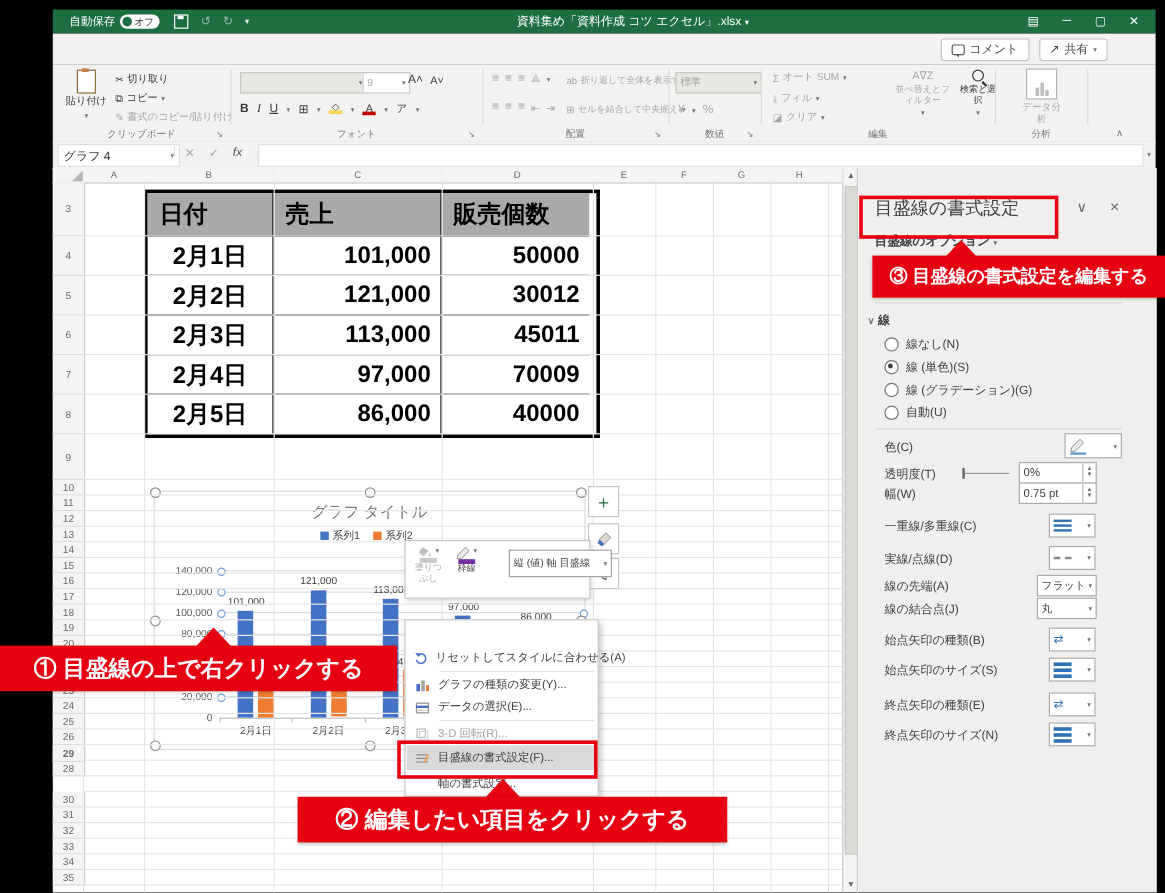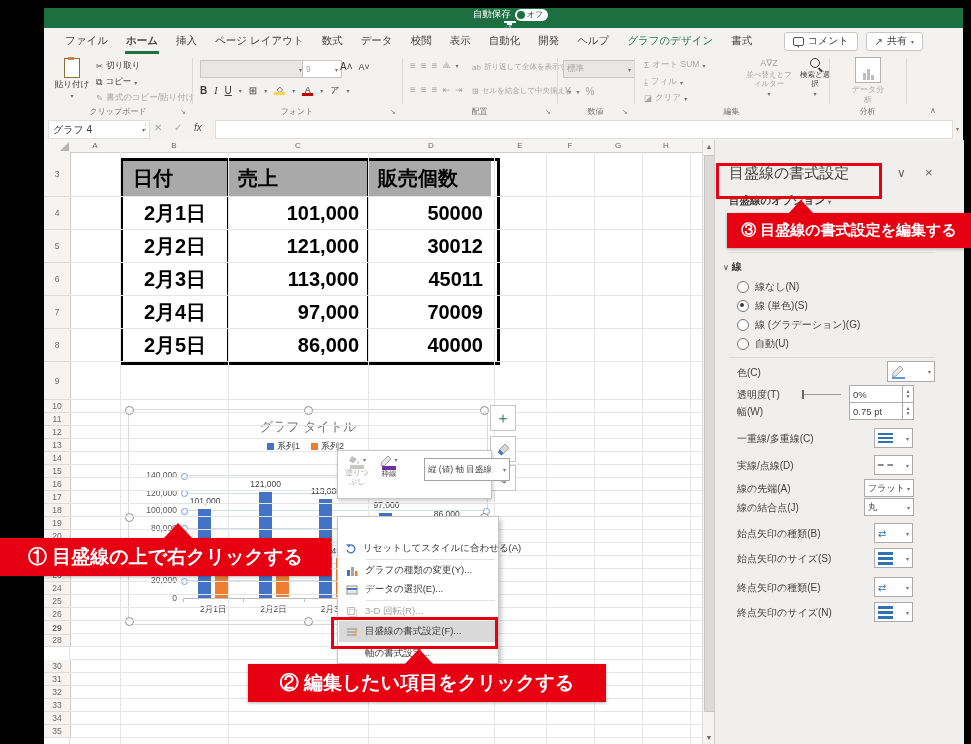--- a/index.html
+++ b/index.html
@@ -1,19 +1,19 @@
 <!DOCTYPE html>
 <html><head>
 <meta charset="utf-8">
 <style>
   html,body{margin:0;padding:0;background:#000;font-family:"Liberation Sans",sans-serif;}
   .app{position:relative;width:971px;height:744px;background:#000;overflow:hidden;}
   .abs{position:absolute;}
   
-  .titlebar{left:44px;top:8px;width:919px;height:20px;background:#1d6f42;display:flex;align-items:center;color:#fff;font-size:9.5px;flex-direction:column;}
+  .titlebar{left:44px;top:8px;width:919px;height:20px;background:#1d6f42;display:flex;align-items:center;color:#fff;font-size:9.5px;}
   .autosave{display:flex;align-items:center;gap:4px;margin-left:14px;}
   .pill{display:inline-flex;align-items:center;gap:2px;background:#fff;color:#333;border-radius:7px;height:12px;padding:0 5px 0 2px;font-size:8px;}
   .knob{width:8px;height:8px;border-radius:50%;background:#1d6f42;}
   .tb-ic{margin-left:10px;opacity:.9;font-size:10px;}
   .tb-ic.dim{opacity:.5;}
   .floppy{width:10px;height:10px;border:1px solid #fff;margin-left:12px;position:relative;}
   .floppy:before{content:"";position:absolute;left:2px;top:0;width:5px;height:3px;background:#fff;}
   .tb-title{flex:1;text-align:center;font-size:10px;white-space:nowrap;overflow:hidden;}
   .winctl{display:flex;gap:0;margin-right:4px;}
   .winctl span{width:28px;text-align:center;font-size:10px;}
@@ -130,35 +130,20 @@
     <div class="tb-title"><span>資料集め「資料作成 コツ エクセル」.xlsx</span> <span style="font-size:7px;">▾</span></div>
     <div class="winctl">
       <span>▤</span>
       <span>─</span>
       <span>▢</span>
       <span>✕</span>
     </div>
   </div>
 
   <div class="abs tabrow">
-    <div class="tabs" id="tabs">
-        <div class="tab">ファイル</div>
-        <div class="tab active">ホーム</div>
-        <div class="tab">挿入</div>
-        <div class="tab">ページ レイアウト</div>
-        <div class="tab">数式</div>
-        <div class="tab">データ</div>
-        <div class="tab">校閲</div>
-        <div class="tab">表示</div>
-        <div class="tab">自動化</div>
-        <div class="tab">開発</div>
-        <div class="tab">ヘルプ</div>
-        <div class="tab ctx">グラフのデザイン</div>
-        <div class="tab">書式</div>
-      </div>
     <div class="tabbtns">
       <div class="tabbtn">
           <span class="bubble"></span>
           <span>コメント</span>
         </div>
       <div class="tabbtn">
           <span>↗</span>
           <span>共有</span>
           <span class="caret">▾</span>
         </div>

